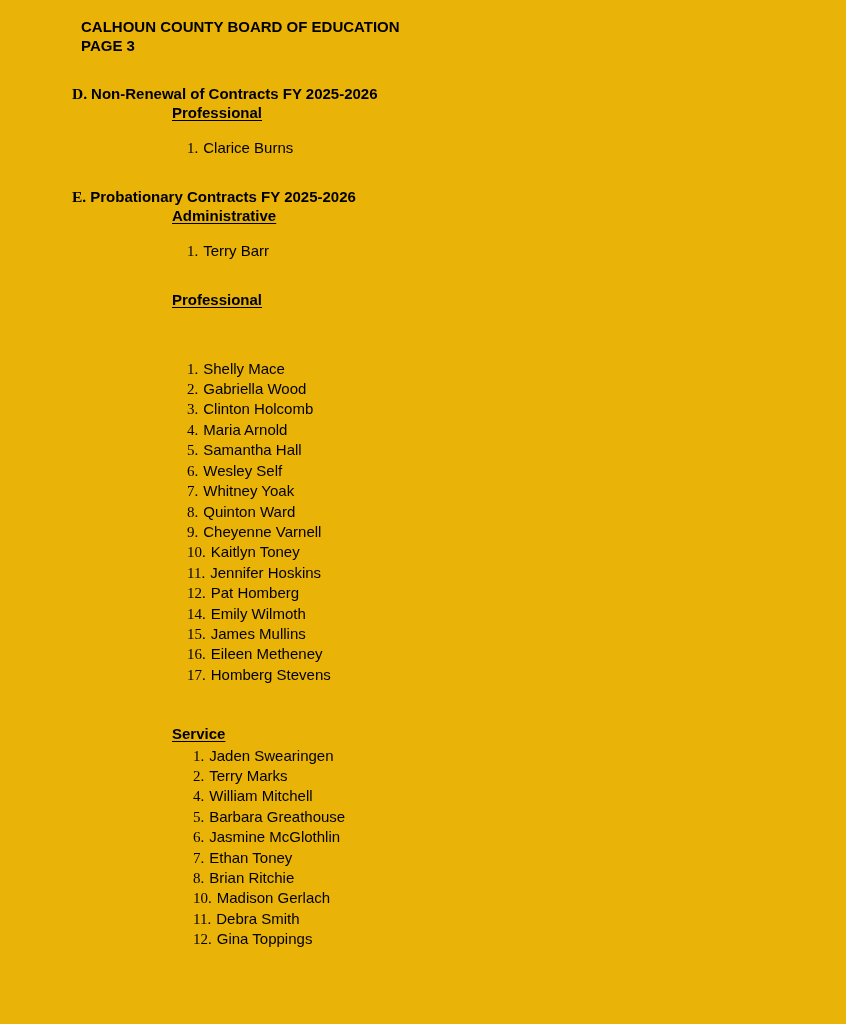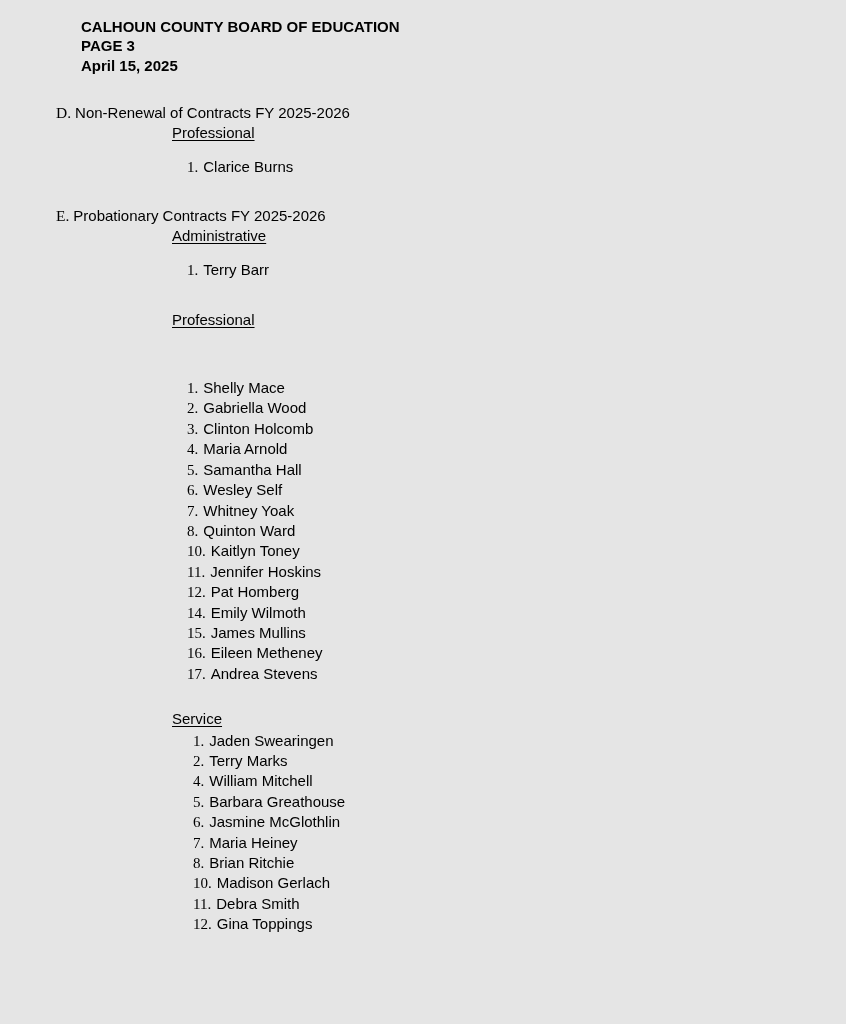--- a/index.html
+++ b/index.html
@@ -8,58 +8,58 @@
     width: 846px;
     height: 1024px;
     background: #ffffff;
     overflow: hidden;
   }
 
   .doc {
     position: relative;
     width: 846px;
     height: 1024px;
-    background: #e5e5e5;
+    background: #eab308;
     color: #000000;
     font-family: "Liberation Sans", sans-serif;
     font-size: 15px;
     line-height: 19.4px;
   }
 
   
   .doc-header {
     padding-top: 17px;
     margin-left: 81px;
     font-weight: bold;
   }
 
   
   .sec-heading {
-    margin-left: 56px;
-    font-weight: normal;
+    margin-left: 72px;
+    font-weight: bold;
     white-space: nowrap;
   }
   .sec-heading .letter {
     font-family: "Liberation Serif", serif;
     font-size: 15.5px;
   }
   .sec-heading .title { margin-left: 4px; }
 
   .sec-d { margin-top: 28px; }
   .sec-e { margin-top: 29px; }
 
   
   .group-heading {
     margin-left: 172px;
-    font-weight: normal;
+    font-weight: bold;
     text-decoration: underline;
     text-underline-offset: 2px;
   }
   .group-heading.standalone { margin-top: 29px; }
-  .group-heading.service-head { margin-top: 25px; }
+  .group-heading.service-head { margin-top: 39px; }
 
   
   .name-list { margin-left: 187px; }
   .name-list.gap-md { margin-top: 15px; }
   .name-list.gap-lg { margin-top: 49px; }
   .name-list.service-list { margin-left: 193px; margin-top: 2px; }
 
   .name-item { white-space: nowrap; }
   .name-item .num {
     font-family: "Liberation Serif", serif;
@@ -71,21 +71,20 @@
   }
 </style>
 </head>
 <body>
 
 <div class="doc">
 
   <header class="doc-header">
     <div>CALHOUN COUNTY BOARD OF EDUCATION</div>
     <div>PAGE 3</div>
-    <div>April 15, 2025</div>
   </header>
 
   <div class="sec-heading sec-d">
     <span class="letter">D.</span><span class="title">Non-Renewal of Contracts FY 2025-2026</span>
   </div>
 
   <div class="group-heading">Professional</div>
 
   <div class="name-list gap-md">
 
@@ -136,20 +135,23 @@
       </div>
 
       <div class="name-item">
         <span class="num">7.</span><span class="nm">Whitney Yoak</span>
       </div>
 
       <div class="name-item">
         <span class="num">8.</span><span class="nm">Quinton Ward</span>
       </div>
 
+      <div class="name-item">
+        <span class="num">9.</span><span class="nm">Cheyenne Varnell</span>
+      </div>
 
       <div class="name-item">
         <span class="num">10.</span><span class="nm">Kaitlyn Toney</span>
       </div>
 
       <div class="name-item">
         <span class="num">11.</span><span class="nm">Jennifer Hoskins</span>
       </div>
 
       <div class="name-item">
@@ -163,21 +165,21 @@
 
       <div class="name-item">
         <span class="num">15.</span><span class="nm">James Mullins</span>
       </div>
 
       <div class="name-item">
         <span class="num">16.</span><span class="nm">Eileen Metheney</span>
       </div>
 
       <div class="name-item">
-        <span class="num">17.</span><span class="nm">Andrea Stevens</span>
+        <span class="num">17.</span><span class="nm">Homberg Stevens</span>
       </div>
     </div>
 
   <div class="group-heading service-head">Service</div>
 
   <div class="name-list service-list">
 
       <div class="name-item">
         <span class="num">1.</span><span class="nm">Jaden Swearingen</span>
       </div>
@@ -193,21 +195,21 @@
 
       <div class="name-item">
         <span class="num">5.</span><span class="nm">Barbara Greathouse</span>
       </div>
 
       <div class="name-item">
         <span class="num">6.</span><span class="nm">Jasmine McGlothlin</span>
       </div>
 
       <div class="name-item">
-        <span class="num">7.</span><span class="nm">Maria Heiney</span>
+        <span class="num">7.</span><span class="nm">Ethan Toney</span>
       </div>
 
       <div class="name-item">
         <span class="num">8.</span><span class="nm">Brian Ritchie</span>
       </div>
 
 
       <div class="name-item">
         <span class="num">10.</span><span class="nm">Madison Gerlach</span>
       </div>

